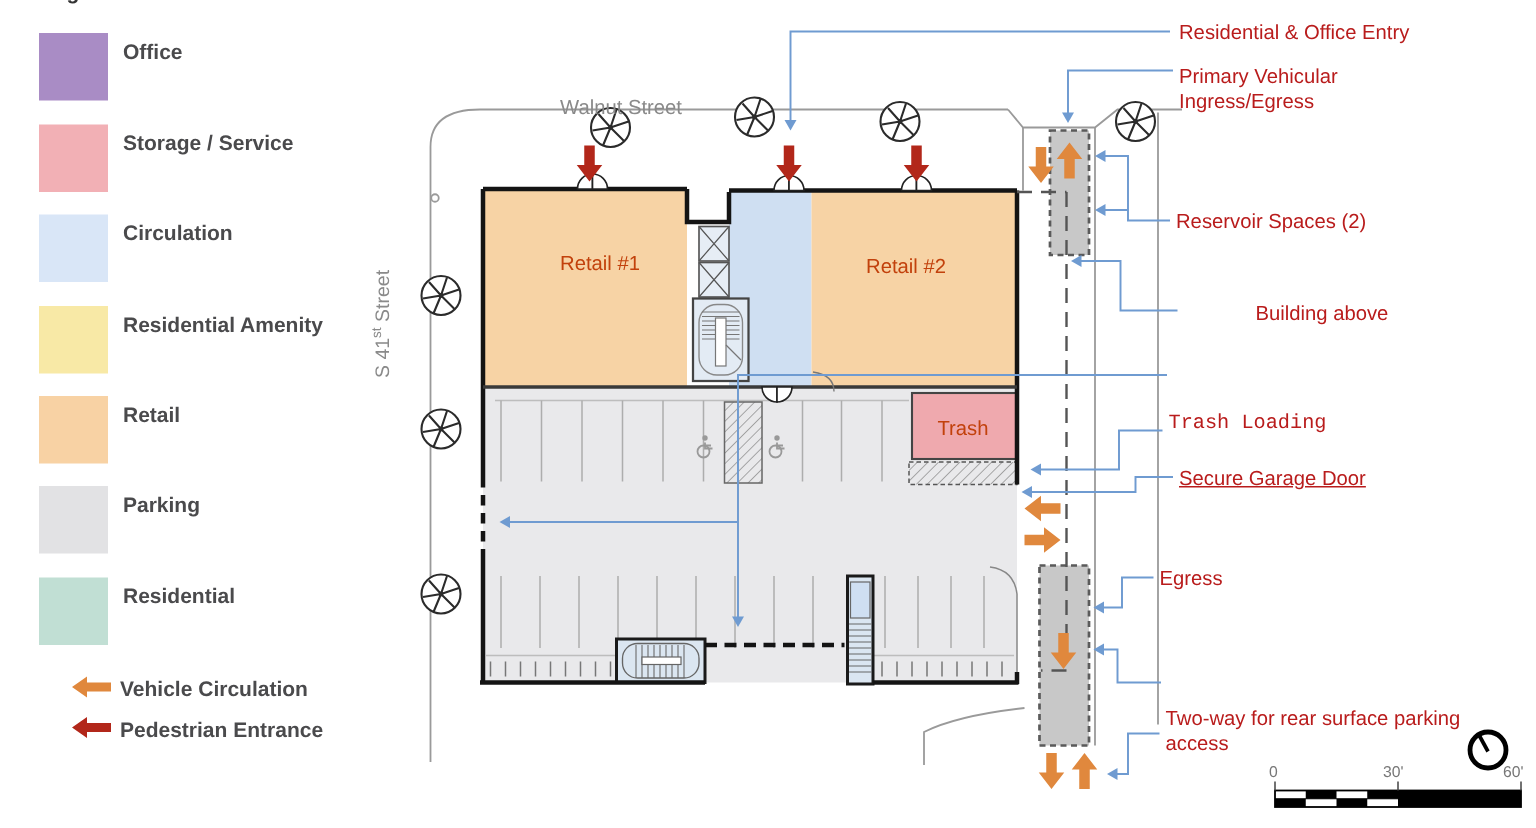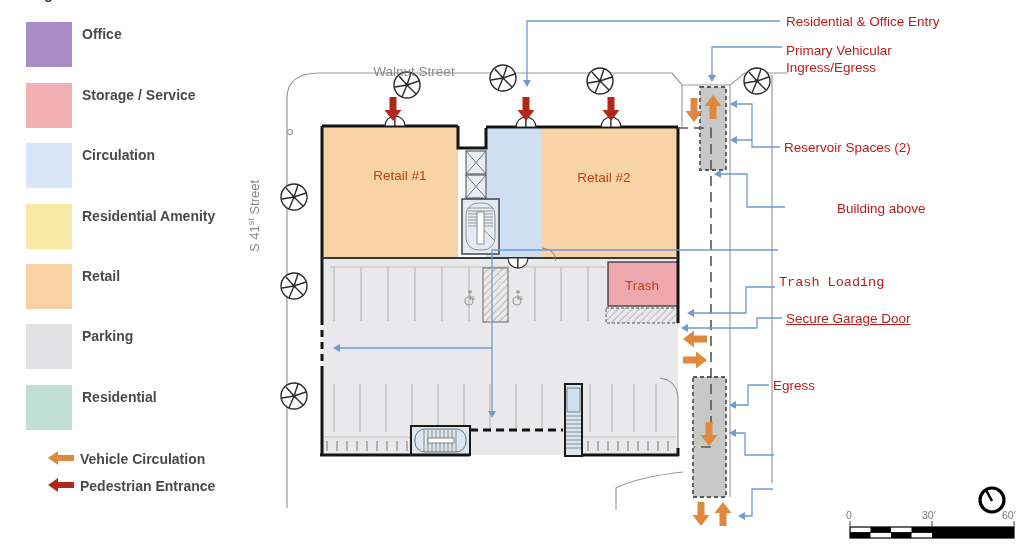--- a/index.html
+++ b/index.html
@@ -240,18 +240,19 @@
   <div class="plantext" style="left:564px;top:170px;width:80px;">Retail #2</div>
   <div class="plantext" style="left:612px;top:278px;width:60px;">Trash</div>
 
   <div class="caltext" style="left:786px;top:13px;">Residential &amp; Office Entry</div>
   <div class="caltext" style="left:786px;top:42px;width:150px;">Primary Vehicular Ingress/Egress</div>
   <div class="caltext" style="left:784px;top:139px;">Reservoir Spaces (2)</div>
   <div class="caltext" style="left:789px;top:200px;margin-left:48px;">Building above</div>
   <div class="caltext" style="left:779px;top:274px;font-family:Liberation Mono, monospace;">Trash Loading</div>
   <div class="caltext" style="left:786px;top:310px;text-decoration:underline;">Secure Garage Door</div>
   <div class="caltext" style="left:773px;top:377px;">Egress</div>
+  <div class="caltext" style="left:777px;top:470px;width:205px;">Two-way for rear surface parking access</div>
 
   <div class="scalelab" style="left:846px;top:509px;">0</div>
   <div class="scalelab" style="left:922px;top:509px;text-align:right;">30'</div>
   <div class="scalelab" style="left:1002px;top:509px;">60'</div>
 
 </div>
 
 </body></html>

